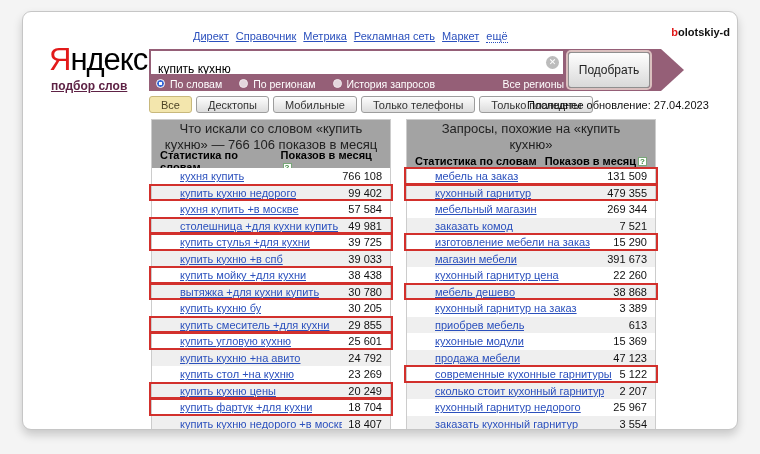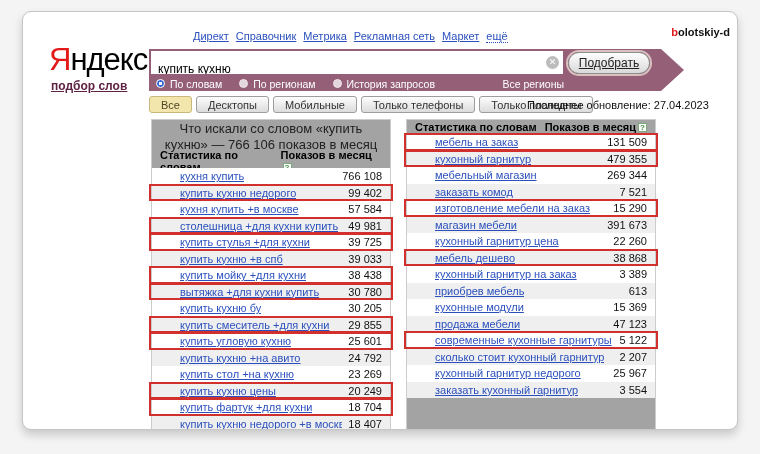--- a/index.html
+++ b/index.html
@@ -41,25 +41,25 @@
   }
   .search-input{
     position:absolute;left:2px;top:2px;width:412px;height:23px;border:0;outline:none;
     padding:12px 20px 0 7px;font-size:12px;font-family:"Liberation Sans",sans-serif;color:#000;background:#fff;
   }
   .clear-btn{
     position:absolute;left:397px;top:7px;width:13px;height:13px;border-radius:50%;
     background:#bcbcbc;color:#fff;font-size:9px;line-height:13px;text-align:center;cursor:pointer;
   }
   .submit-btn{
-    position:absolute;left:419px;top:3px;width:82px;height:22px;
+    position:absolute;left:419px;top:3px;width:82px;height:36px;
     background:linear-gradient(#fefefe,#d9d9d9);
-    border:1px solid #8f8f8f;border-radius:11px;
+    border:1px solid #8f8f8f;border-radius:3px;
     box-shadow:0 0 0 2px rgba(255,245,230,.65);
-    font-size:12px;color:#222;font-family:"Liberation Sans",sans-serif;cursor:pointer;text-decoration:underline;
+    font-size:12px;color:#222;font-family:"Liberation Sans",sans-serif;cursor:pointer;
   }
   .mode-row{position:absolute;left:0;top:27px;width:100%;height:15px;display:flex;gap:17px;padding-left:7px;align-items:center;font-size:10.5px;color:#fff;}
   .mode{display:inline-flex;align-items:center;cursor:pointer;white-space:nowrap;}
   .radio{width:9px;height:9px;border-radius:50%;background:#e3d7dd;border:1px solid #efe6ea;display:inline-block;margin-right:5px;}
   .radio.sel{background:radial-gradient(circle,#fff 0 1.5px,#3566d6 2px);border:1px solid #fff;}
   .regions{position:absolute;right:97px;top:29px;font-size:10.5px;color:#fff;cursor:pointer;}
   
   .tabs{position:absolute;left:126px;top:84px;display:flex;gap:4px;font-size:11px;}
   .tab{
     padding:2px 11px 1px;border:1px solid #9d9d9d;border-radius:3px;
@@ -216,20 +216,21 @@
           <div class="red-box"></div>
         </div>
         <div class="row even">
           <a class="row-link">купить кухню недорого +в москве</a>
           <span class="row-value">18 407</span>
         </div>
       </div>
   </div>
 
   <div class="col-box right">
+    <div class="col-title">Запросы, похожие на «купить кухню»</div>
     <div class="col-head">
       <span>Статистика по словам</span>
       <span><span>Показов в месяц</span><span class="help-badge">?</span></span>
     </div>
     <div class="rows">
         <div class="row">
           <a class="row-link">мебель на заказ</a>
           <span class="row-value">131 509</span>
           <div class="red-box"></div>
         </div>

